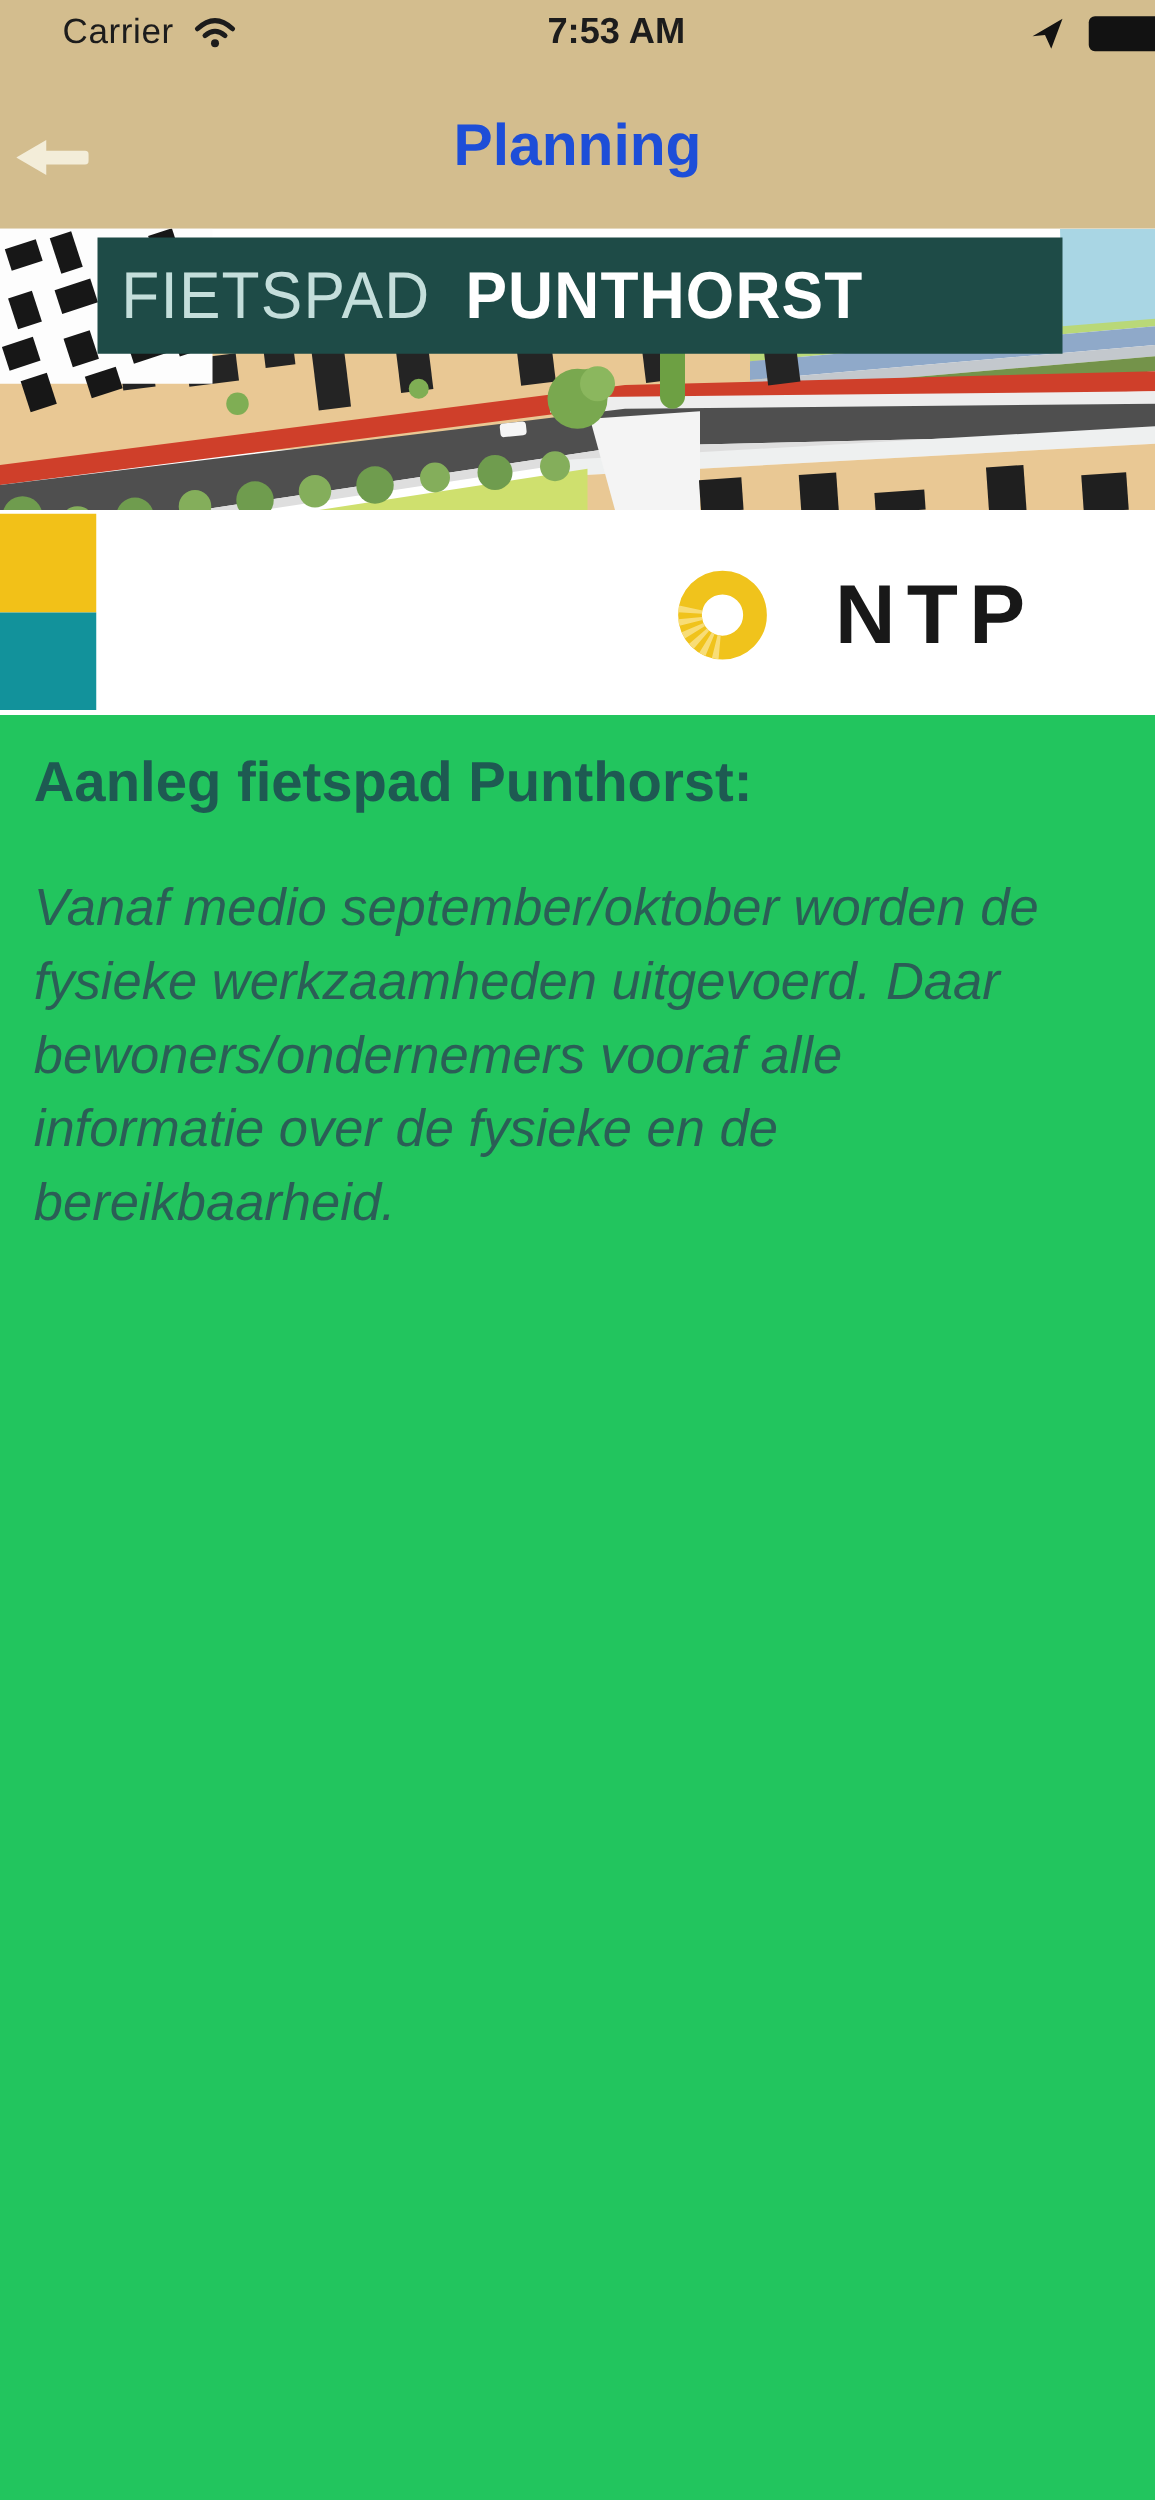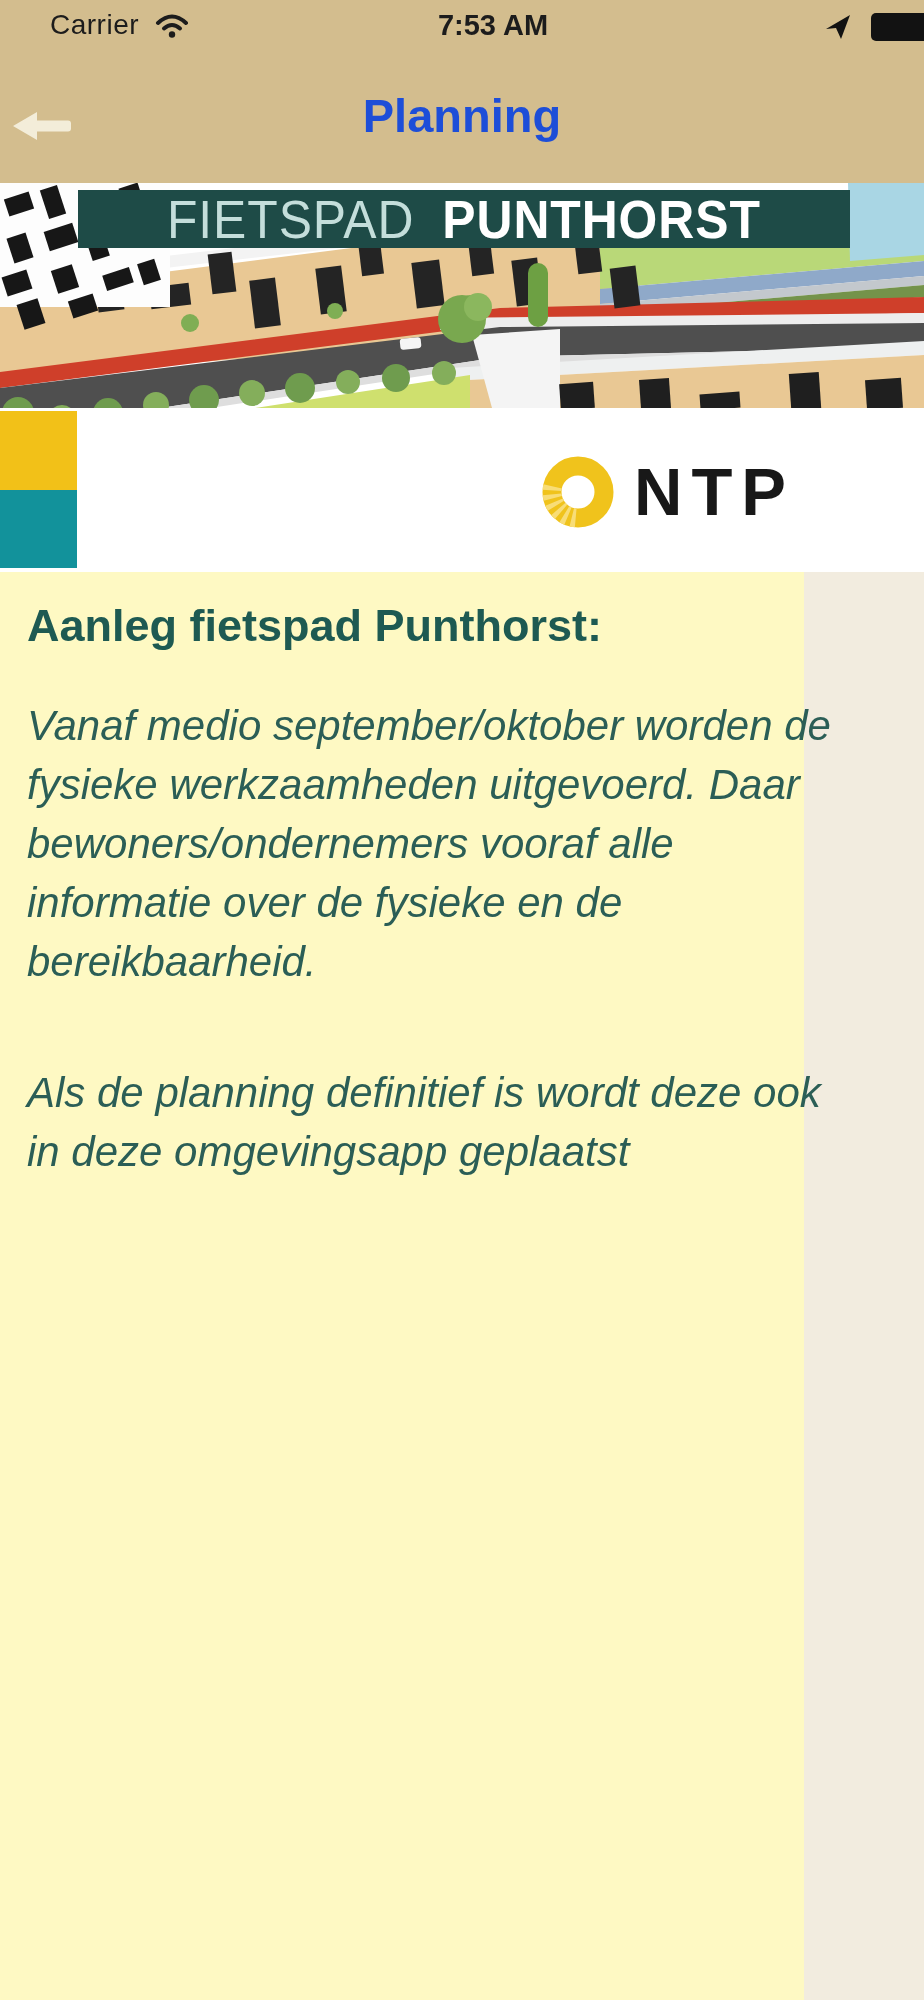--- a/index.html
+++ b/index.html
@@ -18,35 +18,35 @@
   .battery .tip { position:absolute; left:60px; top:9px; width:5px; height:10px; background:#121212; border-radius:0 3px 3px 0; }
 
   .nav-bar { position:absolute; top:52px; left:0; width:924px; height:131px; }
   .back-btn { position:absolute; left:13px; top:58px; width:60px; height:40px; cursor:pointer; }
   .page-title { position:absolute; left:0; top:36px; width:924px; text-align:center;
                 font-size:47px; font-weight:700; color:#1d4ed8; }
 
   
   .hero { position:absolute; top:183px; left:0; width:924px; height:225px; background:#fff; }
   .hero svg.map { position:absolute; top:0; left:0; }
-  .hero-banner { position:absolute; left:78px; top:7px; width:772px; height:58px; background:#1e4b47;
-                 display:flex; align-items:center; justify-content:center; white-space:nowrap; }
+  .hero-banner { position:absolute; left:78px; top:7px; width:772px; height:93px; background:#1e4b47;
+                 display:flex; align-items:center; white-space:nowrap; }
   .banner-inner { transform:scaleX(.94); font-size:53px; letter-spacing:1px; }
   .banner-reg  { color:#c4dedb; font-weight:400; }
   .banner-bold { color:#ffffff; font-weight:800; margin-left:14px; }
 
   
   .logo-strip { position:absolute; top:408px; left:0; width:924px; height:164px; background:#ffffff; }
   .sq-yellow { position:absolute; left:0; top:3px;  width:77px; height:79px; background:#f2c118; }
   .sq-teal   { position:absolute; left:0; top:82px; width:77px; height:78px; background:#12929b; }
-  .ntp-logo { position:absolute; left:540px; top:45px; display:flex; align-items:center; }
+  .ntp-logo { position:absolute; left:540px; top:45px; display:flex; align-items:center;gap:34px; }
   .ntp-word { font-size:67px; font-weight:800; color:#181818; letter-spacing:9px; margin-left:18px; }
 
   
-  .content { position:absolute; top:572px; left:0; width:804px; height:1428px; background:#fef9c3;
+  .content { position:absolute; top:572px; left:0; width:924px; height:1428px; background:#22c55e;
              padding:26px 27px 0 27px; color:#25594f; }
   .heading { font-size:45px; line-height:56px; font-weight:700; color:#1e5a52; white-space:nowrap; }
   .para { margin-top:42px; }
   .para.second { margin-top:72px; }
   .body-line { font-size:42px; line-height:59px; font-style:italic; color:#2b5e56; white-space:nowrap; }
 </style>
 </head>
 <body>
 
 <div class="phone">
@@ -202,19 +202,15 @@
     <div class="heading">Aanleg fietspad Punthorst:</div>
 
     <div class="para">
       <div class="body-line">Vanaf medio september/oktober worden de</div>
       <div class="body-line">fysieke werkzaamheden uitgevoerd. Daar</div>
       <div class="body-line">bewoners/ondernemers vooraf alle</div>
       <div class="body-line">informatie over de fysieke en de</div>
       <div class="body-line">bereikbaarheid.</div>
     </div>
 
-    <div class="para second">
-      <div class="body-line">Als de planning definitief is wordt deze ook</div>
-      <div class="body-line">in deze omgevingsapp geplaatst</div>
-    </div>
   </div>
 
 </div>
 
 </body></html>

